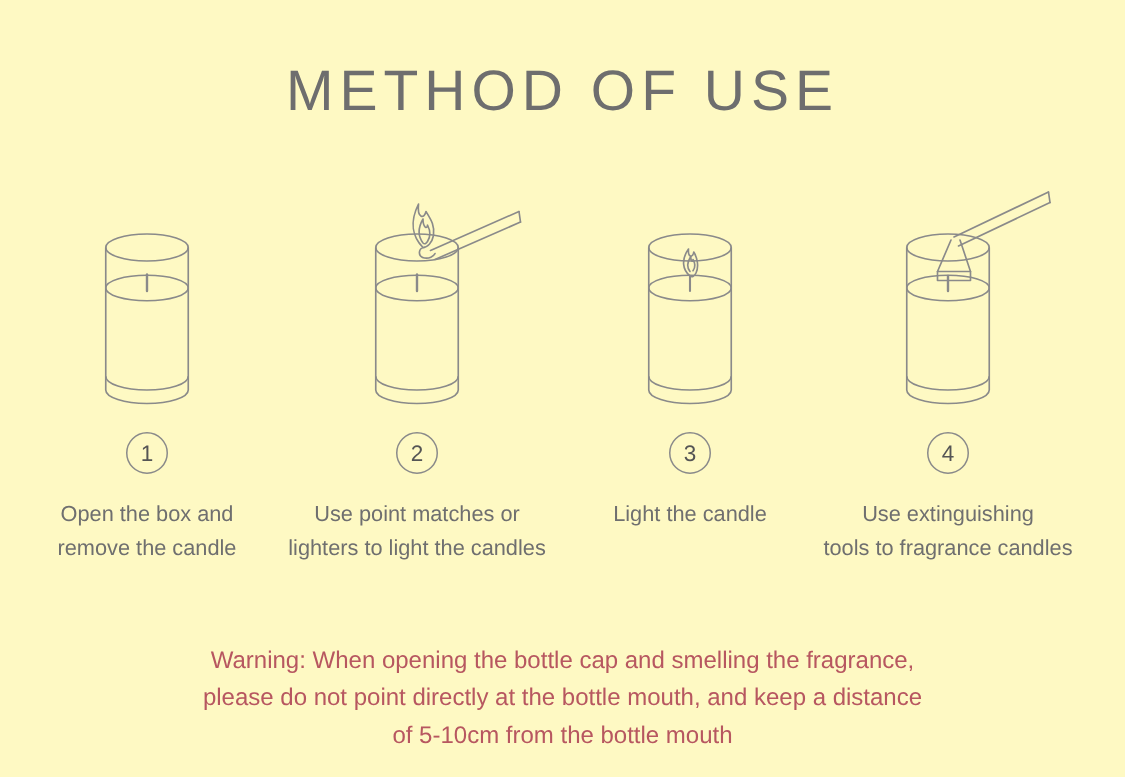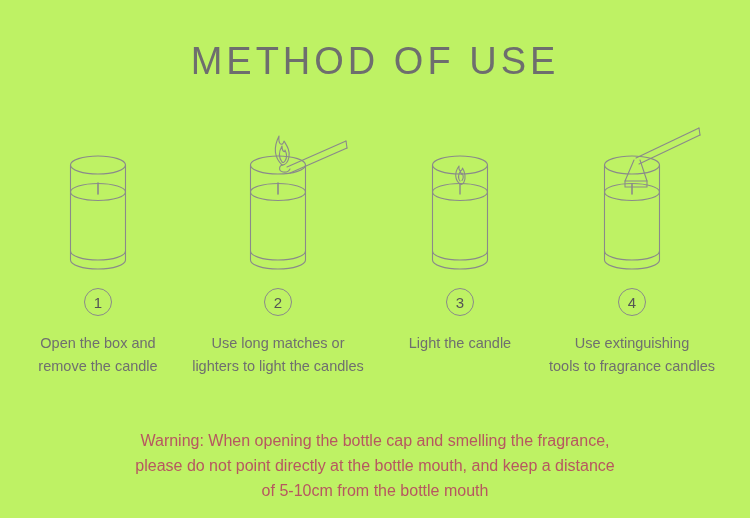--- a/index.html
+++ b/index.html
@@ -11,21 +11,21 @@
     height: 518px;
     background: #ffffff;
     font-family: "Liberation Sans", sans-serif;
     overflow: hidden;
     position: relative;
   }
   .page {
     position: relative;
     width: 750px;
     height: 518px;
-    background: #bef264;
+    background: #fef9c3;
   }
 
   
   .title {
     position: absolute;
     top: 40px;
     left: 0;
     width: 750px;
     text-align: center;
     font-size: 38px;
@@ -170,21 +170,21 @@
             <path d="M99,55 C92,48 90,38 96,26 C95,36 100,36 101,31 C104,36 107,40 106,47 C105,52 102,55 99,55 Z"></path>
 
             <path d="M99,52 C96,48 95,43 99,36 C99,42 102,43 102,40 C104,44 104,48 102,51 C101,52.5 100,53 99,52 Z"></path>
           </g>
         </svg>
       </div>
       <div class="step-num">
         <span class="circle">2</span>
       </div>
       <div class="step-caption">
-        <span class="cl">Use long matches or</span>
+        <span class="cl">Use point matches or</span>
         <span class="cl">lighters to light the candles</span>
       </div>
     </div>
 
     <div class="step" style="left:365px;">
       <div class="step-art">
         <svg viewBox="0 0 190 170" xmlns="http://www.w3.org/2000/svg">
           <g fill="none" stroke="#8a8a8a" stroke-width="1.1" stroke-linecap="round" stroke-linejoin="round">
 
             <path d="M67.5,55 L67.5,150 A27.5,9 0 0,0 122.5,150 L122.5,55"></path>

